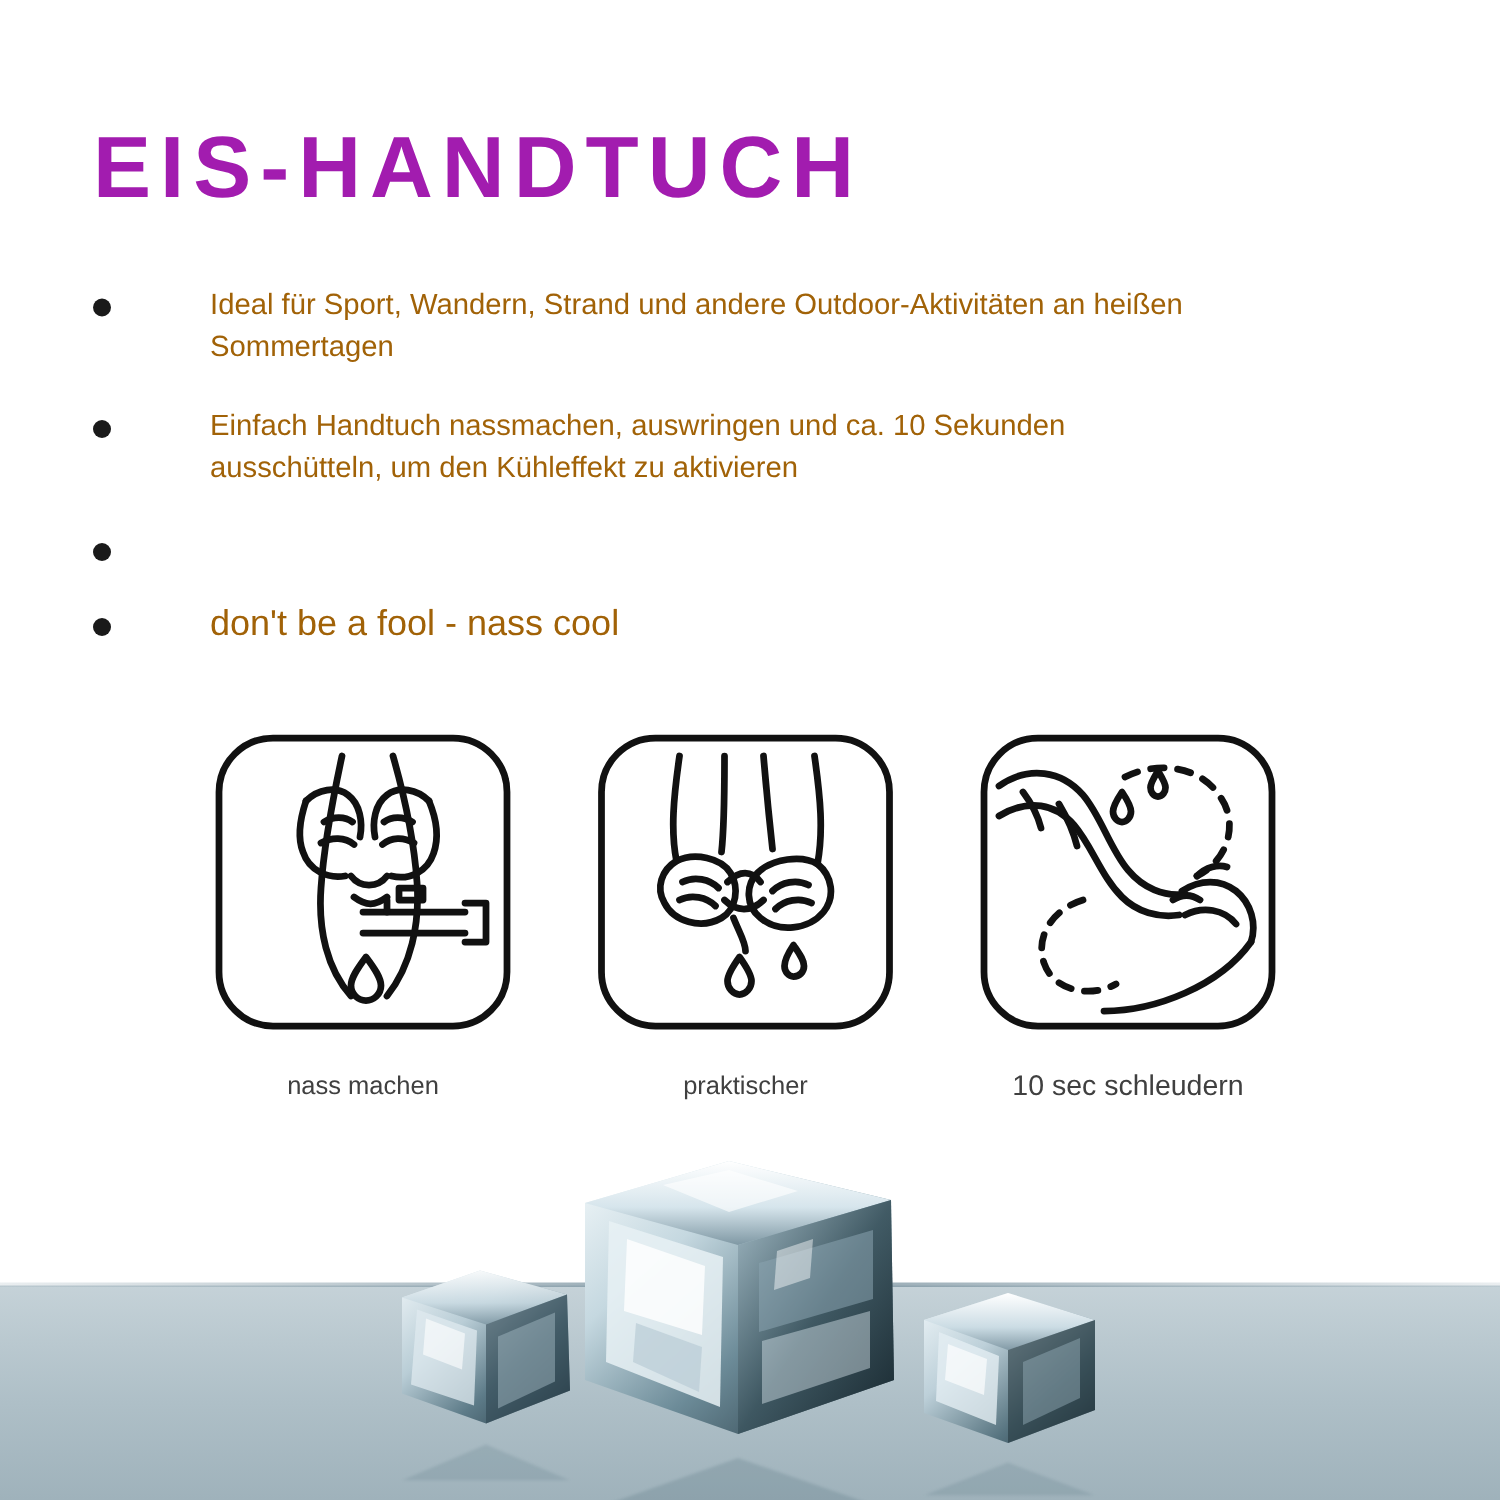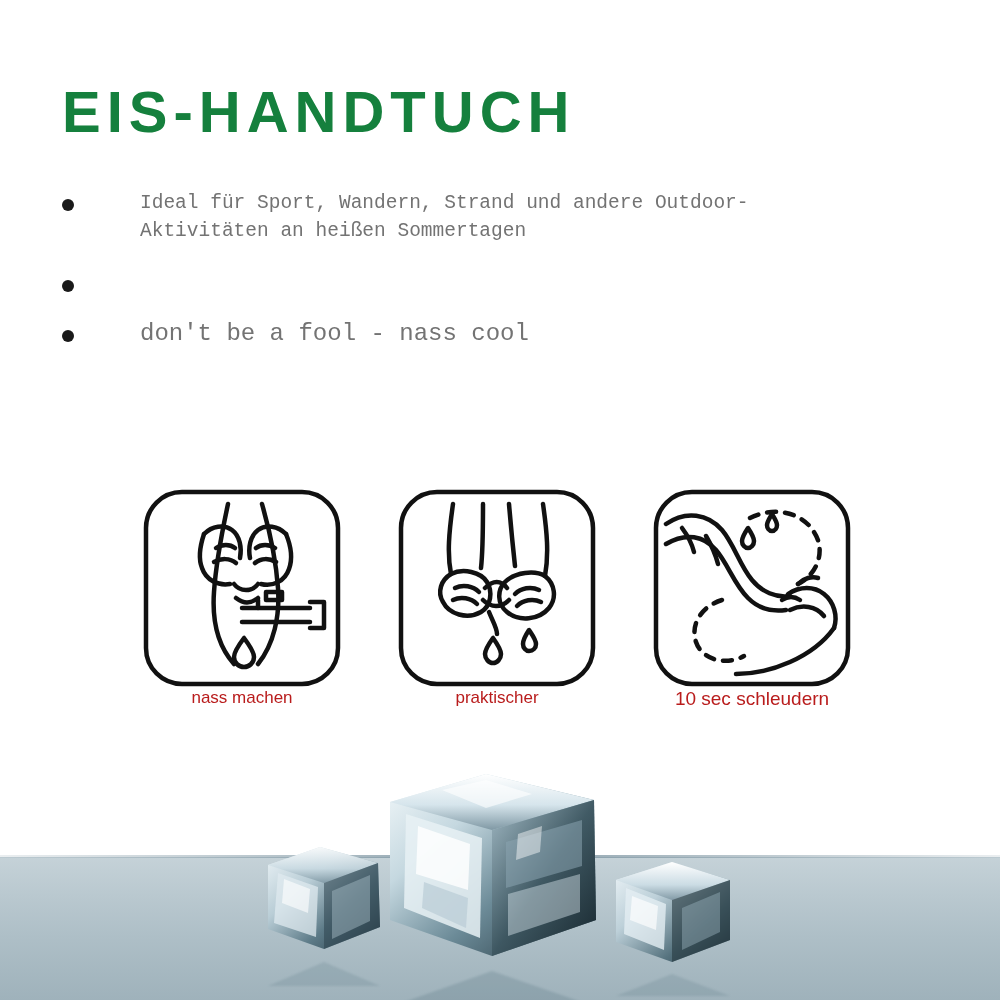--- a/index.html
+++ b/index.html
@@ -23,21 +23,21 @@
   }
 
   
   .title {
     position: absolute;
     left: 62px;
     top: 78px;
     font-size: 58px;
     font-weight: bold;
     letter-spacing: 6px;
-    color: #15803d;
+    color: #a21caf;
     font-family: "Liberation Sans", sans-serif;
     white-space: nowrap;
   }
 
   
   .bullets {
     position: absolute;
     left: 62px;
     top: 190px;
     width: 800px;
@@ -52,23 +52,22 @@
     height: 12px;
     border-radius: 50%;
     background: #1a1a1a;
     margin-top: 9px;
     flex: 0 0 12px;
   }
   .bullet-text {
     margin-left: 66px;
     font-size: 19.5px;
     line-height: 1.42;
-    color: #737373;
+    color: #a16207;
     max-width: 690px;
-    font-family: Liberation Mono, monospace;
   }
   .bullet-row.tagline .bullet-text {
     font-size: 24px;
     line-height: 1.3;
   }
   .bullet-row.tagline .bullet-dot {
     margin-top: 12px;
   }
 
   
@@ -86,23 +85,23 @@
     display: flex;
     flex-direction: column;
     align-items: center;
   }
   .step:last-child { margin-right: 0; }
   .step-frame {
     width: 200px;
     height: 200px;
   }
   .step-caption {
-    margin-top: 0;
+    margin-top: 26px;
     font-size: 17px;
-    color: #b91c1c;
+    color: #404040;
     text-align: center;
   }
   .step-3 .step-caption { font-size: 19px; }
 
   
   .ice-scene {
     position: absolute;
     left: 0;
     bottom: 0;
     width: 1000px;
@@ -146,20 +145,24 @@
 
   <div class="title">EIS-HANDTUCH</div>
 
   <div class="bullets">
 
     <div class="bullet-row">
       <div class="bullet-dot"></div>
       <div class="bullet-text">Ideal für Sport, Wandern, Strand und andere Outdoor-Aktivitäten an heißen Sommertagen</div>
     </div>
 
+    <div class="bullet-row">
+      <div class="bullet-dot"></div>
+      <div class="bullet-text">Einfach Handtuch nassmachen, auswringen und ca. 10 Sekunden ausschütteln, um den Kühleffekt zu aktivieren</div>
+    </div>
 
     <div class="bullet-row">
       <div class="bullet-dot"></div>
     </div>
 
     <div class="bullet-row tagline">
       <div class="bullet-dot"></div>
       <div class="bullet-text">don't be a fool - nass cool</div>
     </div>
 

